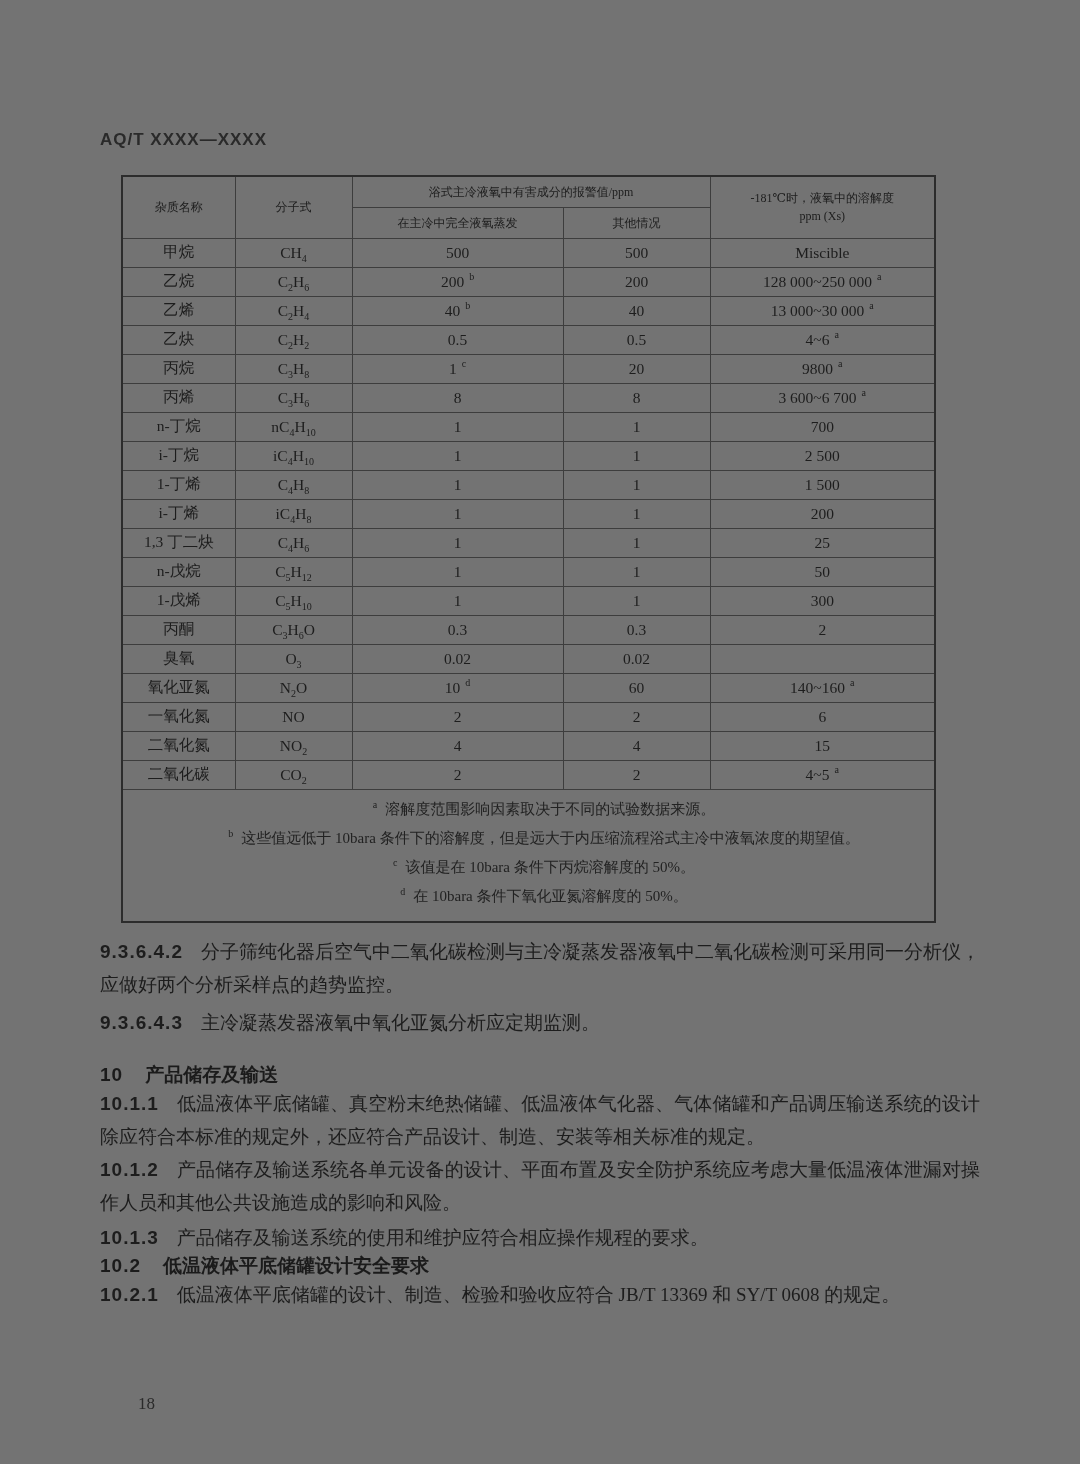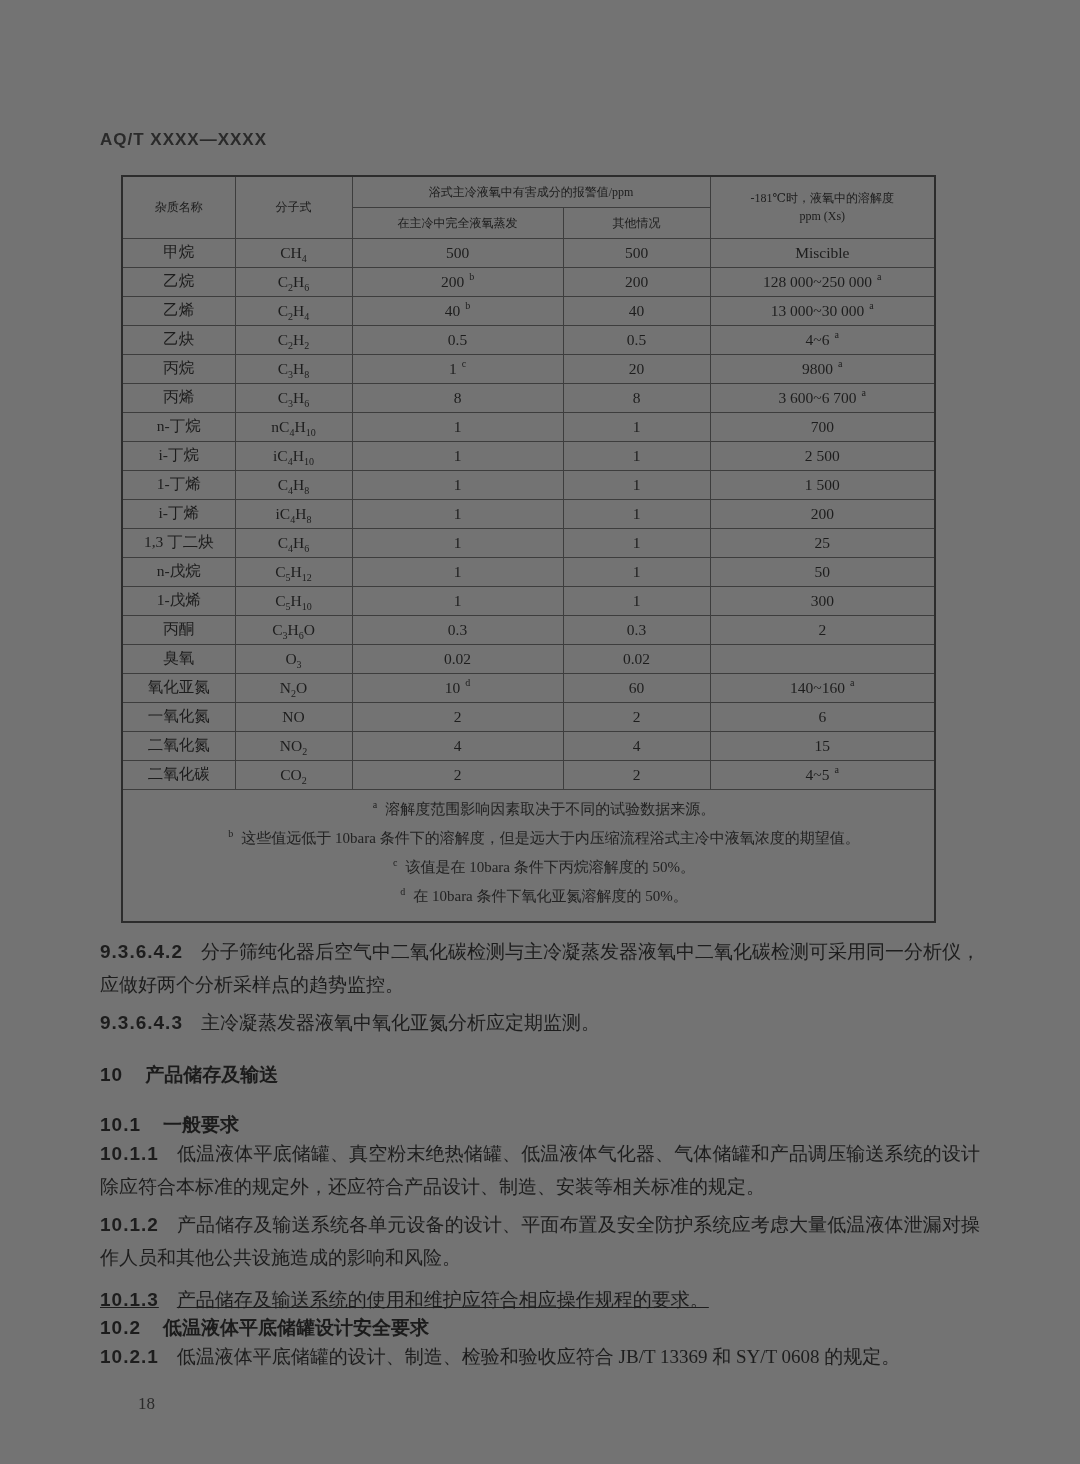--- a/index.html
+++ b/index.html
@@ -91,22 +91,22 @@
     line-height: 24px;
     color: #1b1b1b;
   }
   .heading .clause-num { margin-right: 22px; letter-spacing: 1px; }
 
   .mt-p1 { margin-top: 12px; }
   .mt-p2 { margin-top: 5px; }
   .mt-h10 { margin-top: 24px; }
   .mt-h101 { margin-top: 26px; }
   .mt-p1011 { margin-top: 0; }
-  .mt-p1012 { margin-top: 5px; }
-  .mt-p1013 { margin-top: 9px; text-decoration: underline; }
+  .mt-p1012 { }
+  .mt-p1013 { margin-top: 2px; }
   .mt-h102 { }
   .mt-p1021 { margin-top: 0; }
 
   .page-number {
     position: absolute;
     left: 138px;
     top: 1394px;
     font-size: 17px;
     color: #2a2a2a;
   }
@@ -293,23 +293,20 @@
       <span class="clause-num">9.3.6.4.2</span><span>分子筛纯化器后空气中二氧化碳检测与主冷凝蒸发器液氧中二氧化碳检测可采用同一分析仪，应做好两个分析采样点的趋势监控。</span>
     </p>
     <p class="para mt-p2">
       <span class="clause-num">9.3.6.4.3</span><span>主冷凝蒸发器液氧中氧化亚氮分析应定期监测。</span>
     </p>
 
     <h2 class="heading mt-h10">
       <span class="clause-num">10</span><span>产品储存及输送</span>
     </h2>
 
-    <h3 class="heading mt-h101">
-      <span class="clause-num">10.1</span><span>一般要求</span>
-    </h3>
 
     <p class="para mt-p1011">
       <span class="clause-num">10.1.1</span><span>低温液体平底储罐、真空粉末绝热储罐、低温液体气化器、气体储罐和产品调压输送系统的设计除应符合本标准的规定外，还应符合产品设计、制造、安装等相关标准的规定。</span>
     </p>
     <p class="para mt-p1012">
       <span class="clause-num">10.1.2</span><span>产品储存及输送系统各单元设备的设计、平面布置及安全防护系统应考虑大量低温液体泄漏对操作人员和其他公共设施造成的影响和风险。</span>
     </p>
     <p class="para mt-p1013">
       <span class="clause-num">10.1.3</span><span>产品储存及输送系统的使用和维护应符合相应操作规程的要求。</span>
     </p>

